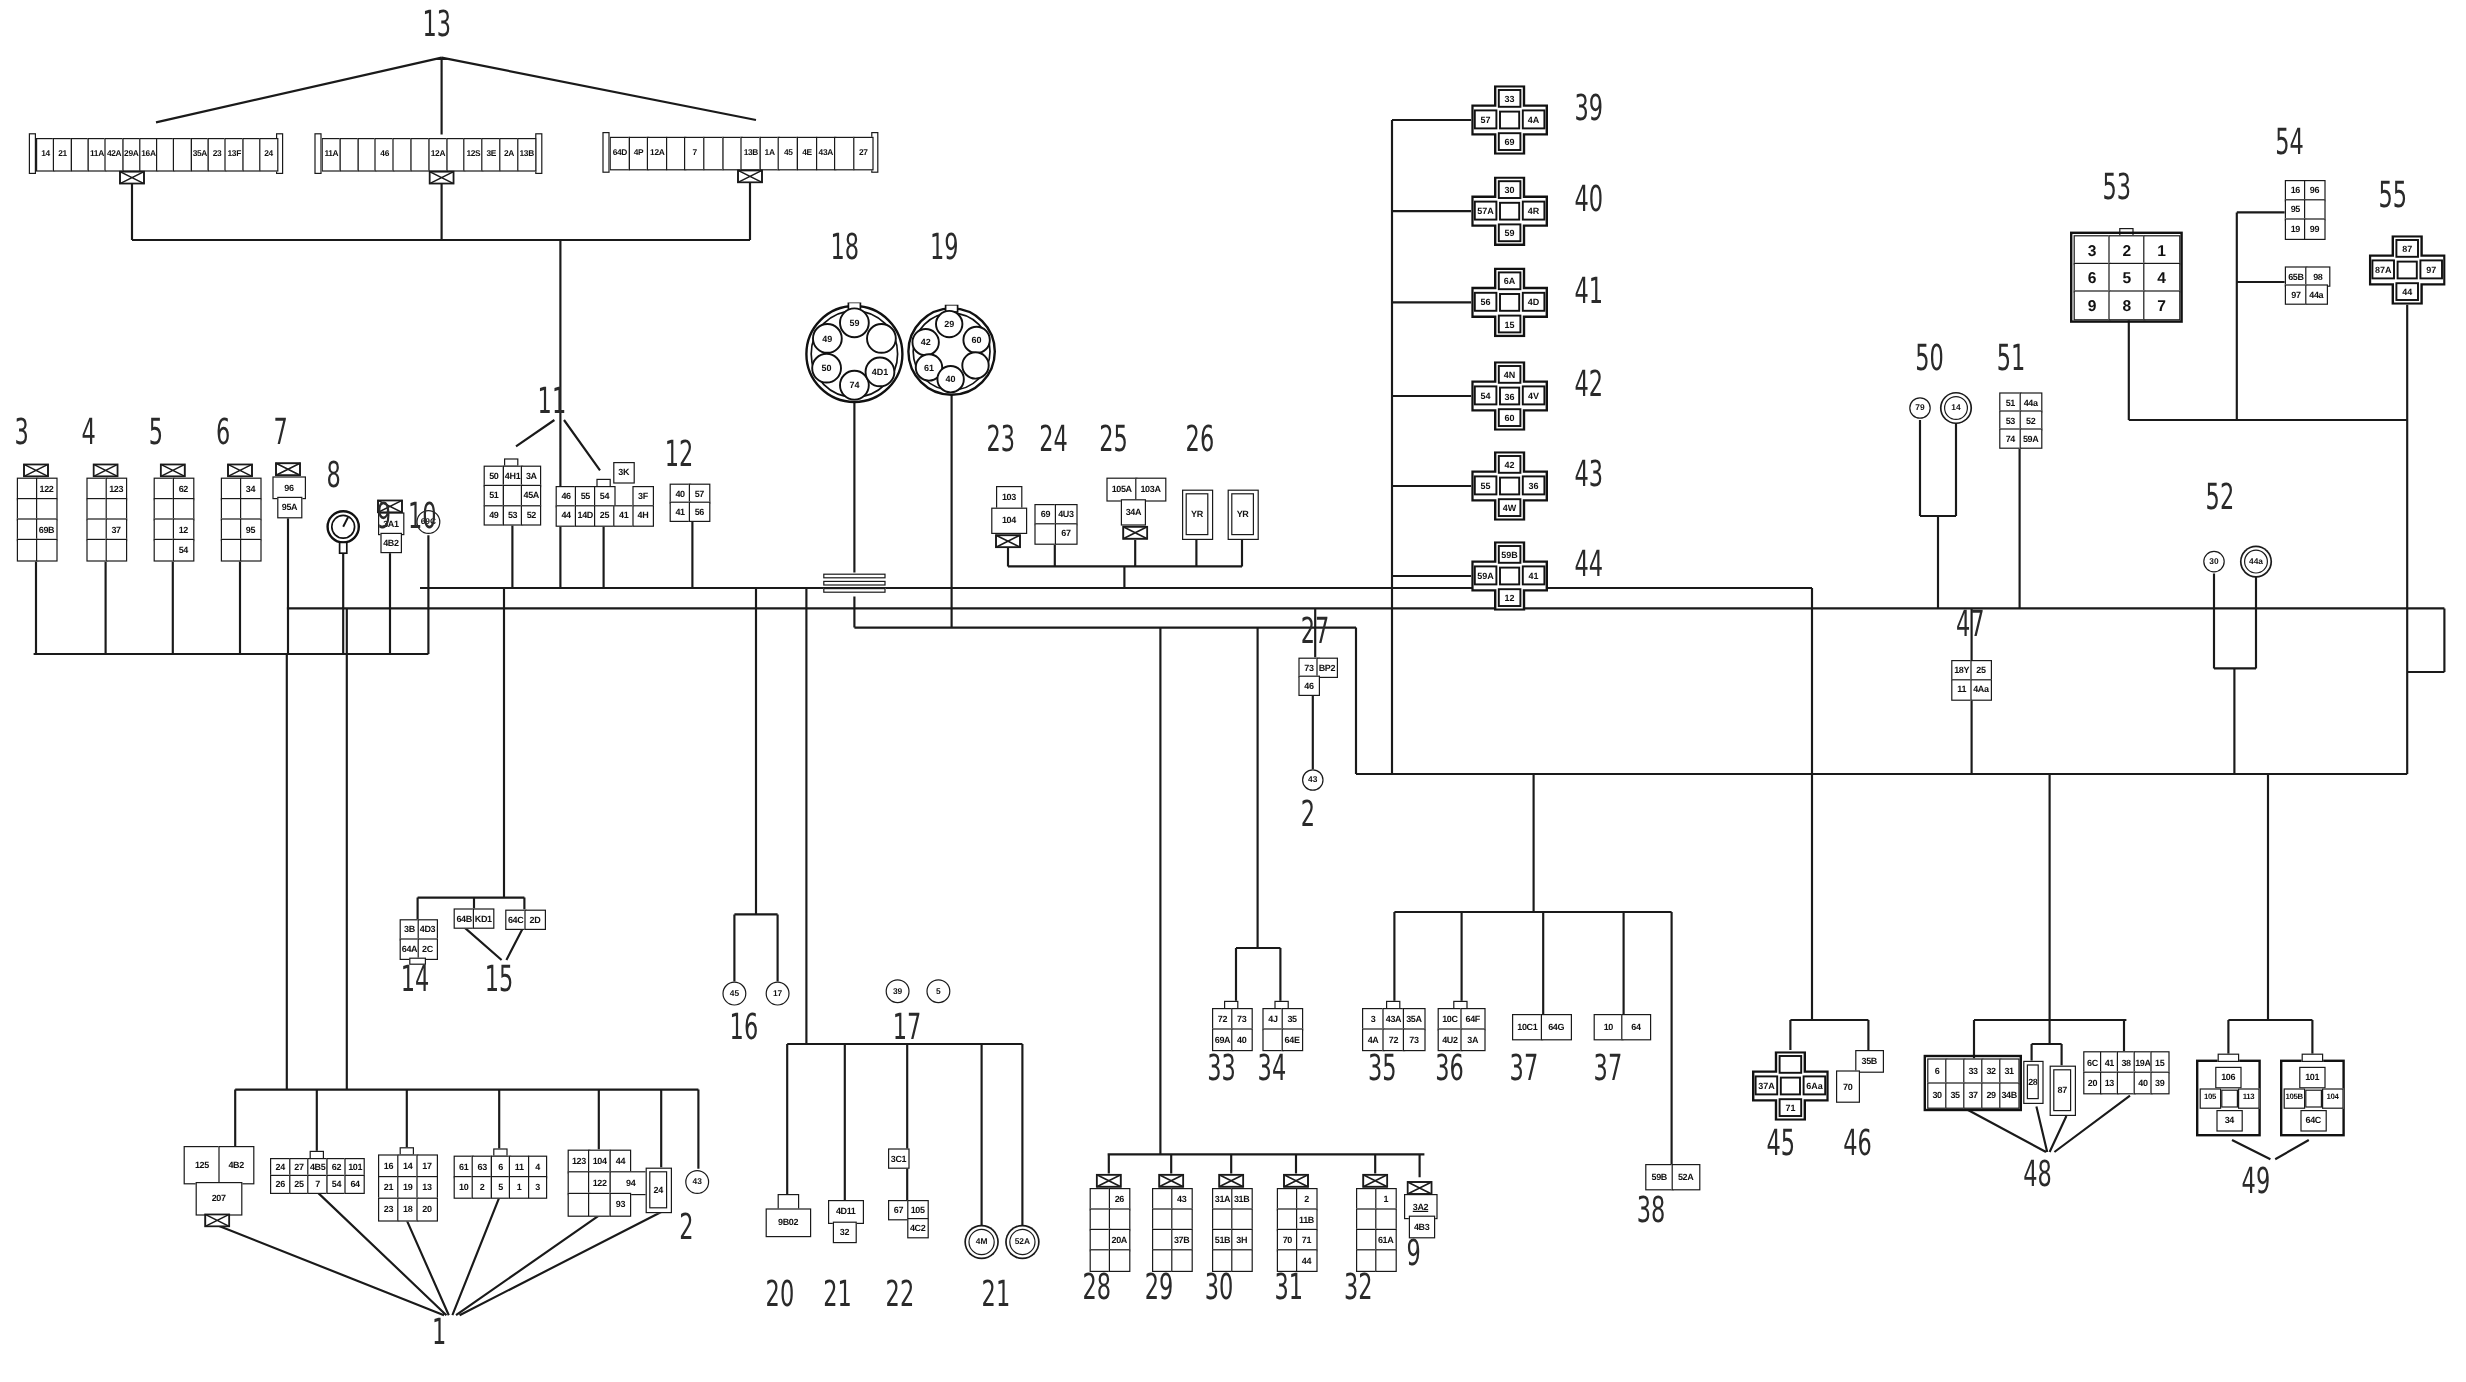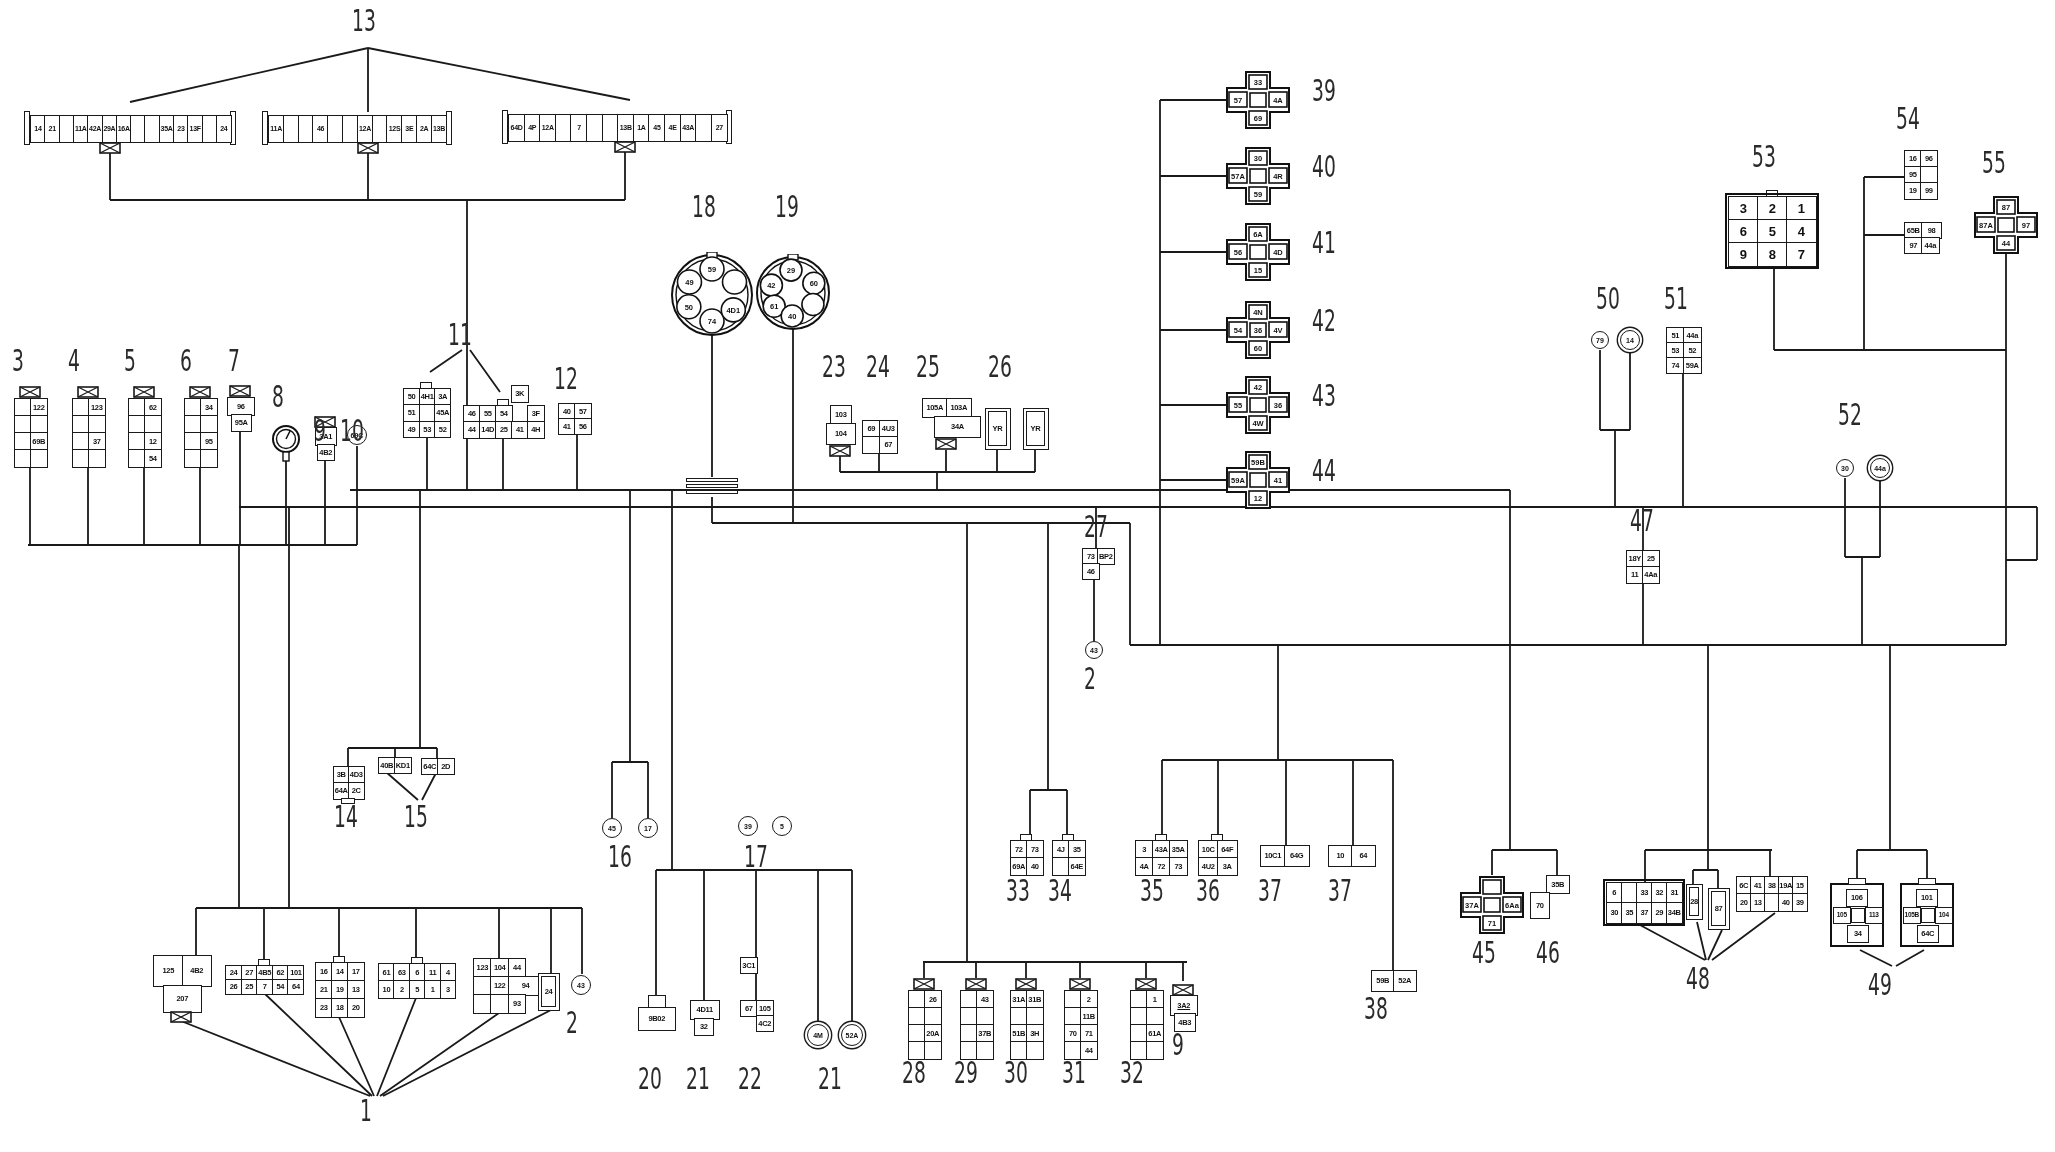--- a/index.html
+++ b/index.html
@@ -174,21 +174,21 @@
     <div class="cell" style="left: 527px; top: 421px; width: 17.5px; height: 17.5px; font-size: 7.5px;">4H</div>
     <div class="cell" style="left: 558px; top: 403px; width: 17.5px; height: 16.5px; font-size: 7.5px;">40</div>
     <div class="cell" style="left: 574px; top: 403px; width: 17.5px; height: 16.5px; font-size: 7.5px;">57</div>
     <div class="cell" style="left: 558px; top: 418px; width: 17.5px; height: 16.5px; font-size: 7.5px;">41</div>
     <div class="cell" style="left: 574px; top: 418px; width: 17.5px; height: 16.5px; font-size: 7.5px;">56</div>
     <div class="cell" style="left: 333px; top: 766px; width: 16.5px; height: 17.5px; font-size: 7.5px;">3B</div>
     <div class="cell" style="left: 348px; top: 766px; width: 16.5px; height: 17.5px; font-size: 7.5px;">4D3</div>
     <div class="cell" style="left: 333px; top: 782px; width: 16.5px; height: 17.5px; font-size: 7.5px;">64A</div>
     <div class="cell" style="left: 348px; top: 782px; width: 16.5px; height: 17.5px; font-size: 7.5px;">2C</div>
     <div class="tab" style="left: 341px; top: 798px; width: 14px; height: 6px;"></div>
-    <div class="cell" style="left: 378px; top: 757px; width: 17.5px; height: 16.5px; font-size: 7.5px;">40B</div>
+    <div class="cell" style="left: 378px; top: 757px; width: 17.5px; height: 16.5px; font-size: 7.5px;">64B</div>
     <div class="cell" style="left: 394px; top: 757px; width: 17.5px; height: 16.5px; font-size: 7.5px;">KD1</div>
     <div class="cell" style="left: 421px; top: 758px; width: 17.5px; height: 16.5px; font-size: 7.5px;">64C</div>
     <div class="cell" style="left: 437px; top: 758px; width: 17.5px; height: 16.5px; font-size: 7.5px;">2D</div>
     <div class="circ" style="left: 602px; top: 818px; width: 20px; height: 20px;">45</div>
     <div class="circ" style="left: 638px; top: 818px; width: 20px; height: 20px;">17</div>
     <div class="circ" style="left: 738px; top: 816px; width: 20px; height: 20px;">39</div>
     <div class="circ" style="left: 772px; top: 816px; width: 20px; height: 20px;">5</div>
     <svg width="86" height="86" style="position: absolute; left: 669px; top: 252px;">
       <circle cx="43" cy="43" r="40" fill="#fff" stroke="#111" stroke-width="2"></circle>
           <circle cx="43" cy="43" r="36" fill="none" stroke="#111" stroke-width="1.4"></circle>
@@ -236,21 +236,21 @@
     <svg width="22" height="12" style="position: absolute; left: 829px; top: 445px;">
       <rect x="1" y="1" width="20" height="10" fill="#fff" stroke="#1a1a1a" stroke-width="1.6"></rect>
       <path d="M1 1 L21 11 M21 1 L1 11" stroke="#1a1a1a" stroke-width="1.3"></path>
     </svg>
     <div class="cell" style="left: 862px; top: 420px; width: 18.5px; height: 17.5px; font-size: 7.5px;">69</div>
     <div class="cell" style="left: 879px; top: 420px; width: 18.5px; height: 17.5px; font-size: 7.5px;">4U3</div>
     <div class="cell" style="left: 862px; top: 436px; width: 18.5px; height: 17.5px; font-size: 7.5px;"></div>
     <div class="cell" style="left: 879px; top: 436px; width: 18.5px; height: 17.5px; font-size: 7.5px;">67</div>
     <div class="cell" style="left: 922px; top: 398px; width: 25.5px; height: 19.5px; font-size: 7.5px;">105A</div>
     <div class="cell" style="left: 946px; top: 398px; width: 25.5px; height: 19.5px; font-size: 7.5px;">103A</div>
-    <div class="cell" style="left: 934px; top: 416px; width: 47px; height: 21.5px; font-size: 7.5px;">34A</div>
+    <div class="cell" style="left: 934px; top: 416px; width: 21px; height: 21.5px; font-size: 7.5px;">34A</div>
     <svg width="22" height="12" style="position: absolute; left: 935px; top: 438px;">
       <rect x="1" y="1" width="20" height="10" fill="#fff" stroke="#1a1a1a" stroke-width="1.6"></rect>
       <path d="M1 1 L21 11 M21 1 L1 11" stroke="#1a1a1a" stroke-width="1.3"></path>
     </svg>
     <div class="cell" style="left: 985px; top: 408px; width: 25.5px; height: 41.5px; font-size: 8px;"></div>
     <div class="cell" style="left: 988px; top: 411px; width: 19px; height: 35px; font-size: 7.5px;">YR</div>
     <div class="cell" style="left: 1023px; top: 408px; width: 25.5px; height: 41.5px; font-size: 8px;"></div>
     <div class="cell" style="left: 1026px; top: 411px; width: 19px; height: 35px; font-size: 7.5px;">YR</div>
     <div class="cell" style="left: 1082px; top: 548px; width: 17.5px; height: 16.5px; font-size: 7.5px;">73</div>
     <div class="cell" style="left: 1097px; top: 548px; width: 17.5px; height: 16.5px; font-size: 7.5px;">BP2</div>

